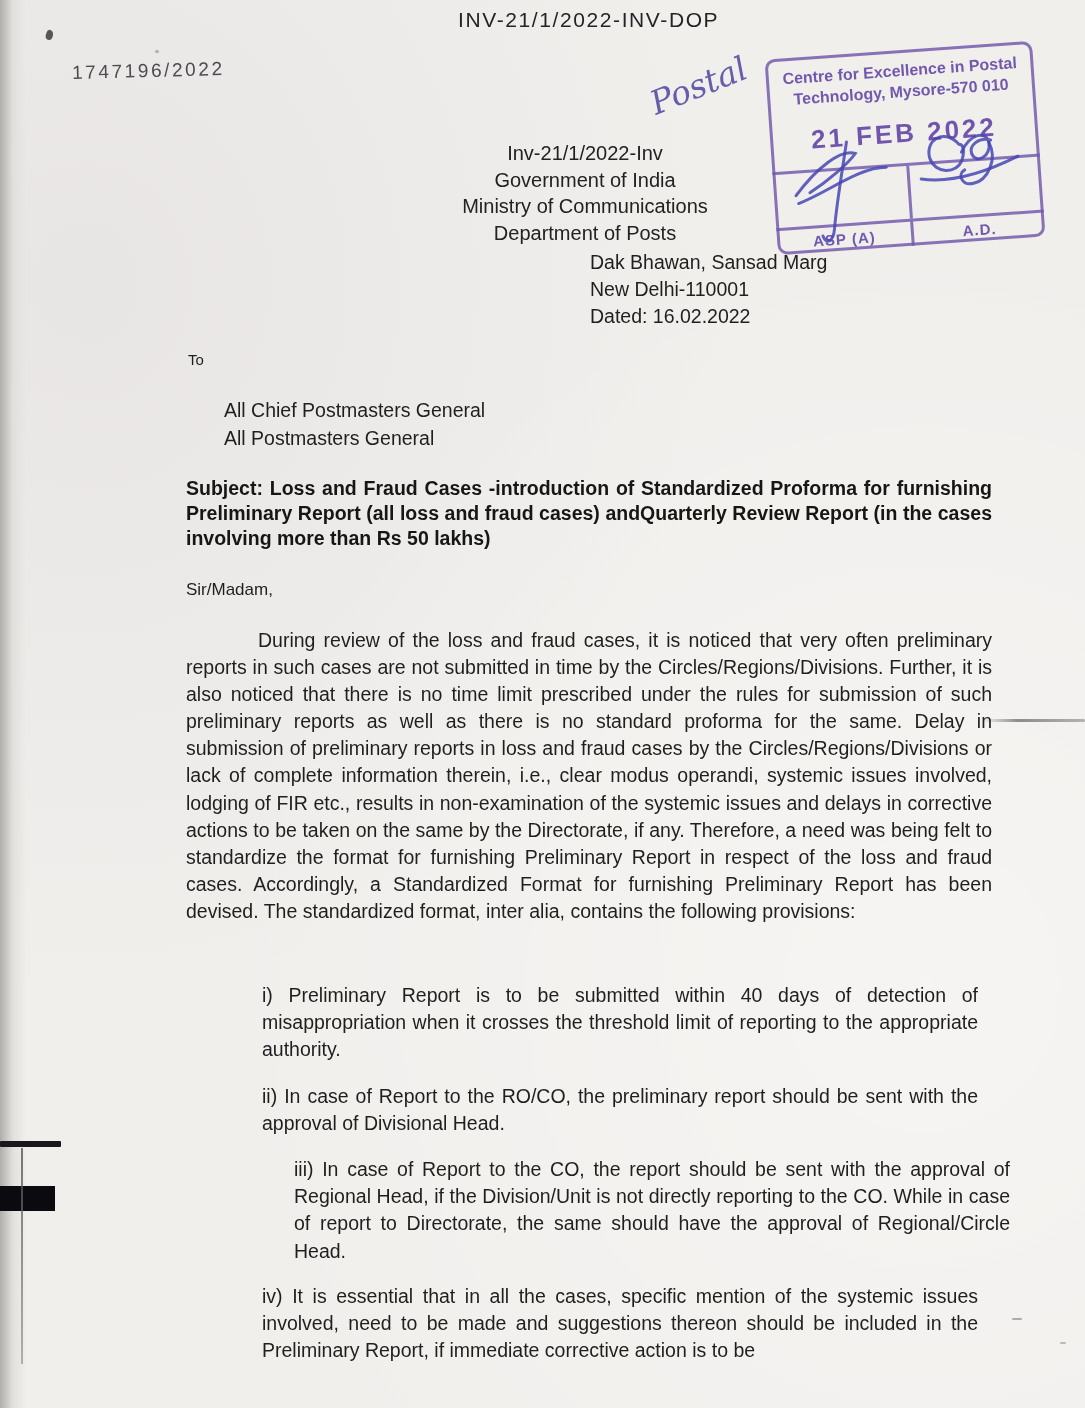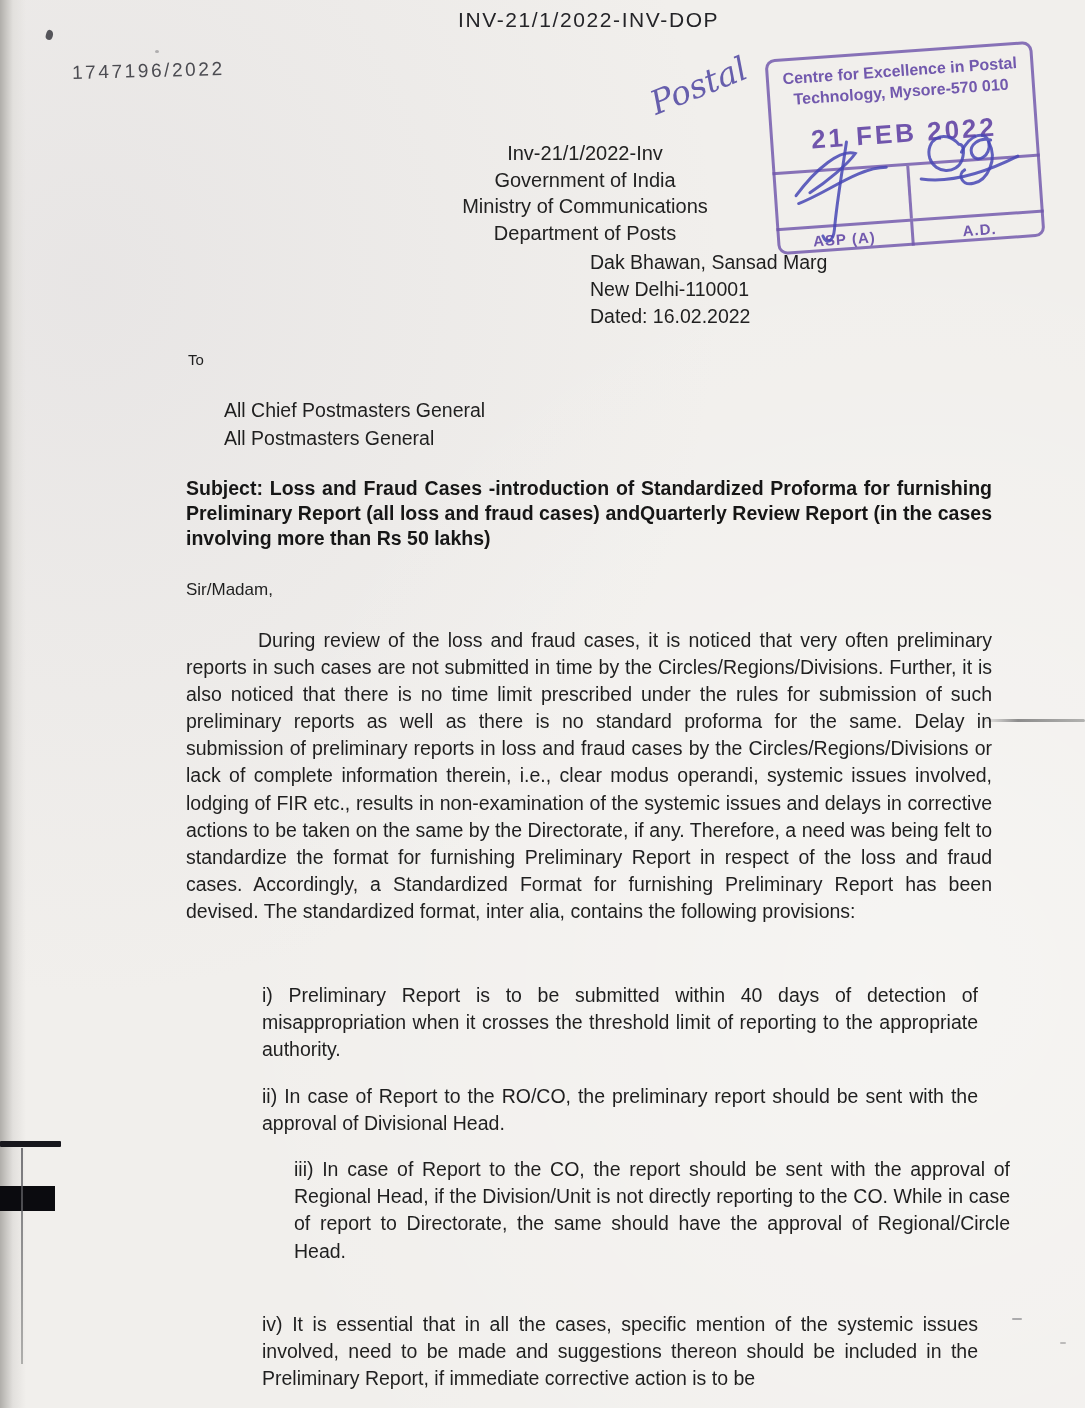--- a/index.html
+++ b/index.html
@@ -38,21 +38,21 @@
   .origin{left:590px;top:249px;width:395px;text-align:left;font-size:19.5px;line-height:27px;}
   .to-label{left:188px;top:351px;font-size:15px;}
   .recipients{left:224px;top:397px;font-size:19.5px;line-height:27.5px;}
   .subject{left:186px;top:476px;width:806px;font-weight:bold;font-size:19.5px;line-height:25px;text-align:justify;color:#161616;}
   .salutation{left:186px;top:580px;font-size:17px;}
   .body-par{left:186px;top:627px;width:806px;font-size:19.5px;line-height:27.1px;text-align:justify;text-indent:72px;}
   .prov{left:262px;width:716px;font-size:19.5px;line-height:27.2px;text-align:justify;}
   .prov.p1{top:982px;}
   .prov.p2{top:1083px;}
   .prov.p3{top:1156px;margin-left:32px;}
-  .prov.p4{top:1283px;margin-top:28px;}
+  .prov.p4{top:1283px;}
 
   
   .stamp{position:absolute;left:771px;top:50px;width:268px;height:196px;
     transform:rotate(-4deg);color:#6f56ab;}
   .stamp-border{position:absolute;inset:0;border:3px solid rgba(111,86,171,.82);border-radius:10px;}
   .stamp-org{position:relative;margin:10px 6px 0;text-align:center;font-weight:bold;
     font-size:16px;line-height:21px;color:rgba(106,80,170,.95);}
   .stamp-date{position:relative;text-align:center;font-weight:bold;font-size:26px;
     letter-spacing:3px;margin-top:16px;color:rgba(101,72,166,.92);}
   .stamp-grid{position:absolute;left:0;right:0;bottom:0;height:80px;

